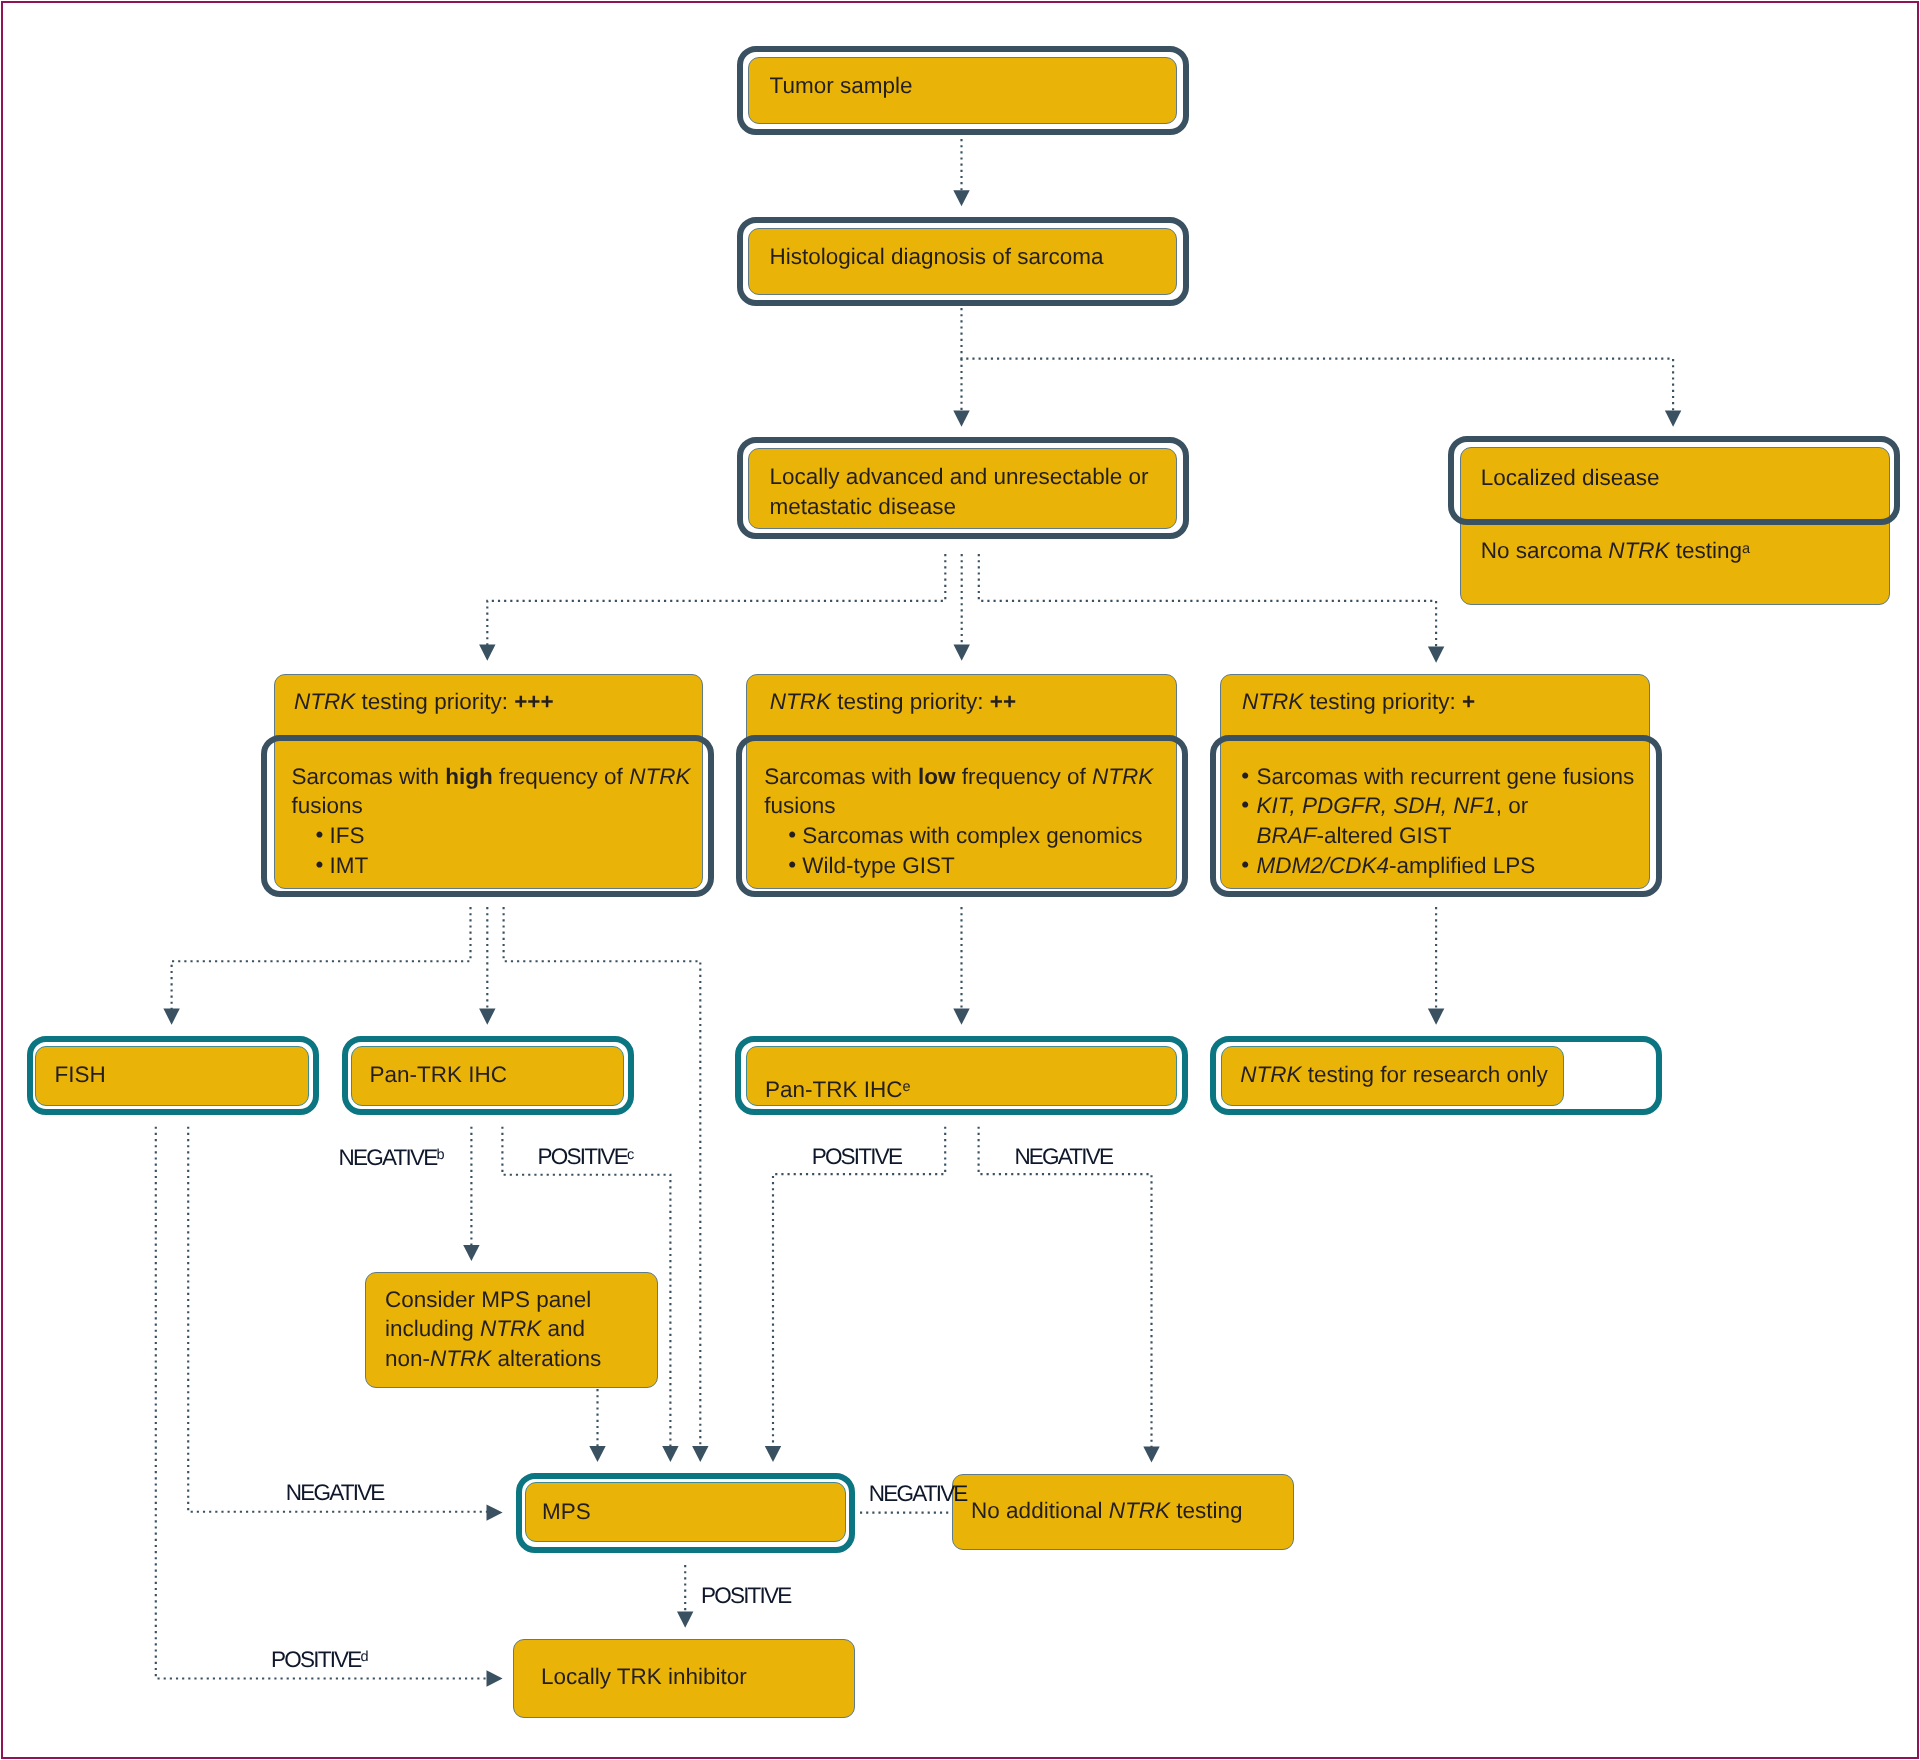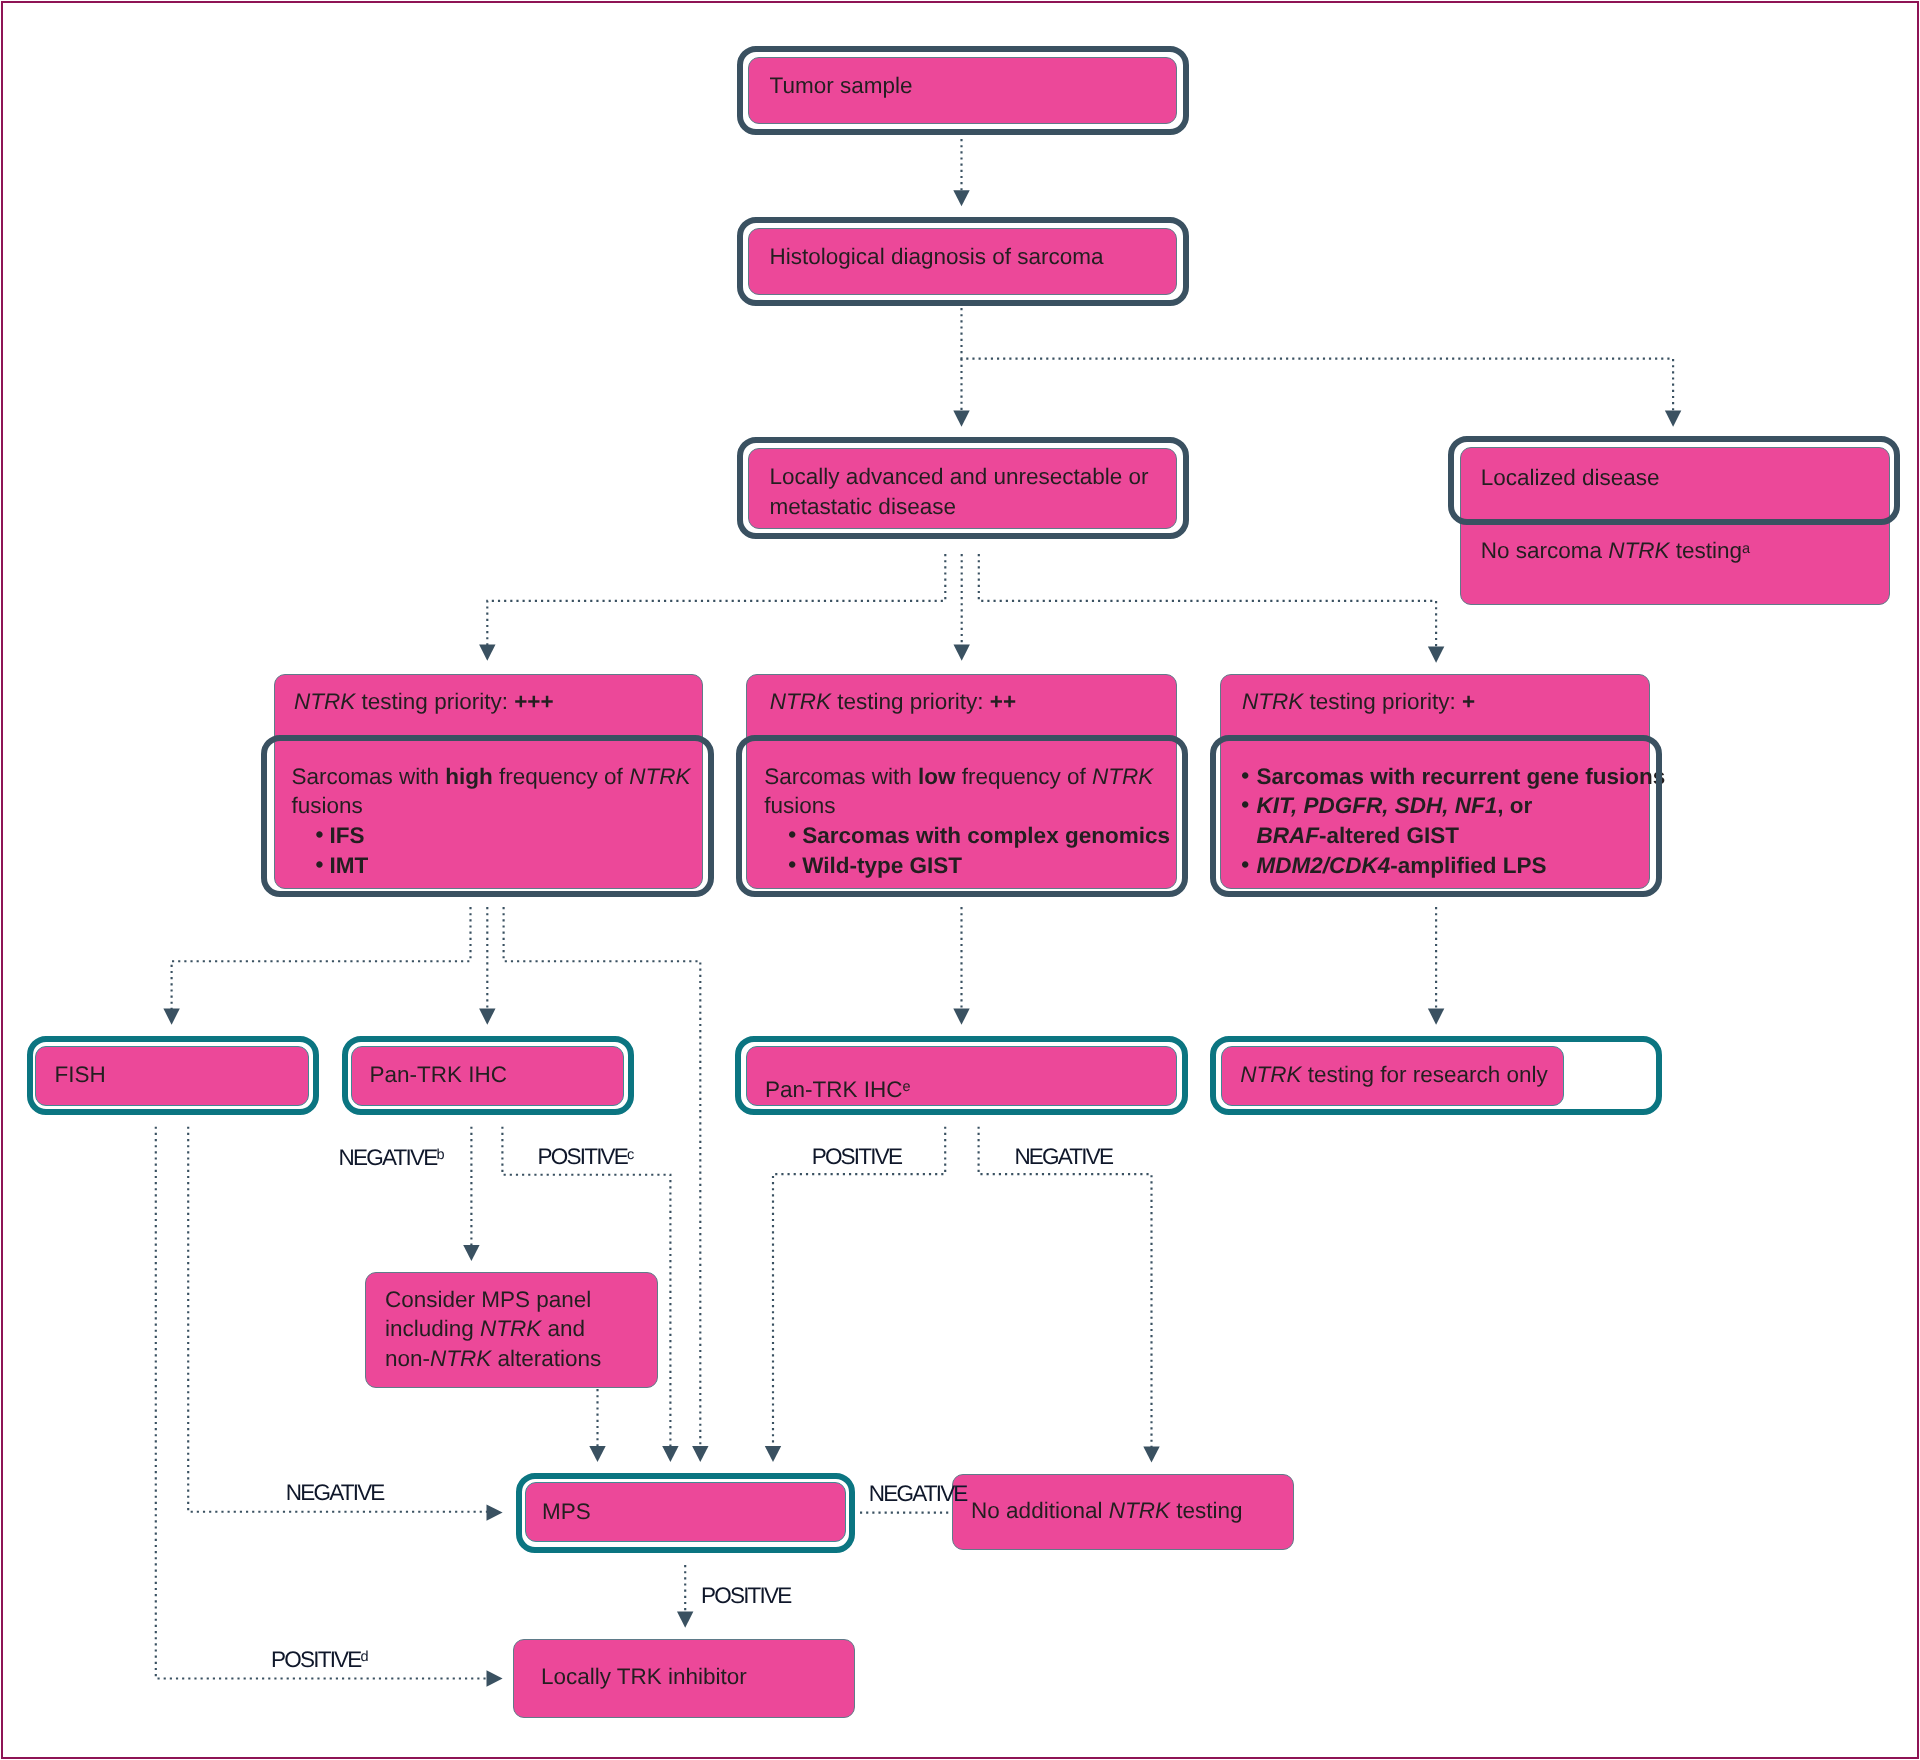--- a/index.html
+++ b/index.html
@@ -4,31 +4,31 @@
 <style>
   html,body{margin:0;padding:0;background:#ffffff;}
   body{width:1920px;height:1760px;position:relative;overflow:hidden;
        font-family:"Liberation Sans",sans-serif;color:#231f20;
        -webkit-font-smoothing:antialiased;text-rendering:geometricPrecision;}
   #page{position:absolute;left:0;top:0;width:1920px;height:1760px;}
   #pageborder{position:absolute;left:1px;top:1px;width:1918px;height:1758px;
      border:2px solid #8e1455;box-sizing:border-box;}
   #svgcon{position:absolute;left:0;top:0;width:1920px;height:1760px;}
   .node{position:absolute;box-sizing:border-box;}
-  .thin{border:1.8px solid #5f7b89;border-radius:11px;background:#ec4899;}
+  .thin{border:1.8px solid #5f7b89;border-radius:11px;background:#eab308;}
   .thin.tl{border-color:#3f8b93;}
   .thickdark{border:6.3px solid #3a5161;border-radius:19px;background:transparent;}
   .thickteal{border:6.3px solid #0b7581;border-radius:19px;background:transparent;}
   .txt{position:absolute;transform:translateZ(0);font-size:22.5px;line-height:29.8px;color:#231f20;white-space:nowrap;}
   .conn-lbl{position:absolute;transform:translateZ(0);font-size:22.5px;line-height:29.8px;color:#0f172a;white-space:nowrap;letter-spacing:-1.79px;}
   i{font-style:italic;}
   b{font-weight:bold;}
   sup{font-size:0.645em;vertical-align:baseline;position:relative;top:-0.37em;line-height:0;}
   ul.bl{margin:0;padding:0;list-style:none;}
-  ul.bl li{position:relative;padding-left:38px;font-weight:bold;}
+  ul.bl li{position:relative;padding-left:38px;}
   ul.bl li:before{content:"\2022";position:absolute;left:24px;top:-1px;}
   ul.bl2 li{padding-left:33.5px;}
   ul.bl2 li:before{left:18.2px;}
 </style>
 </head>
 <body>
 
 <div id="page">
   <div id="pageborder"></div>
 

